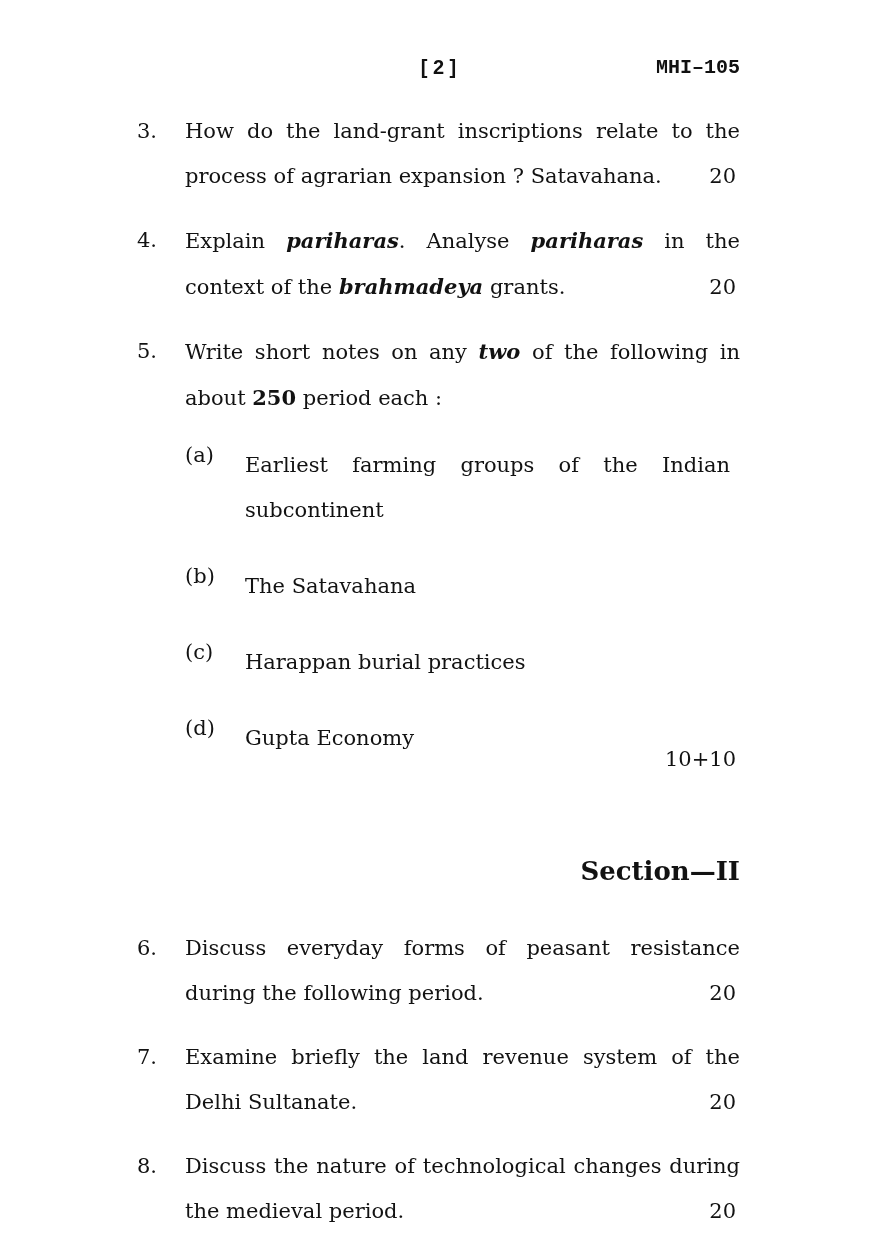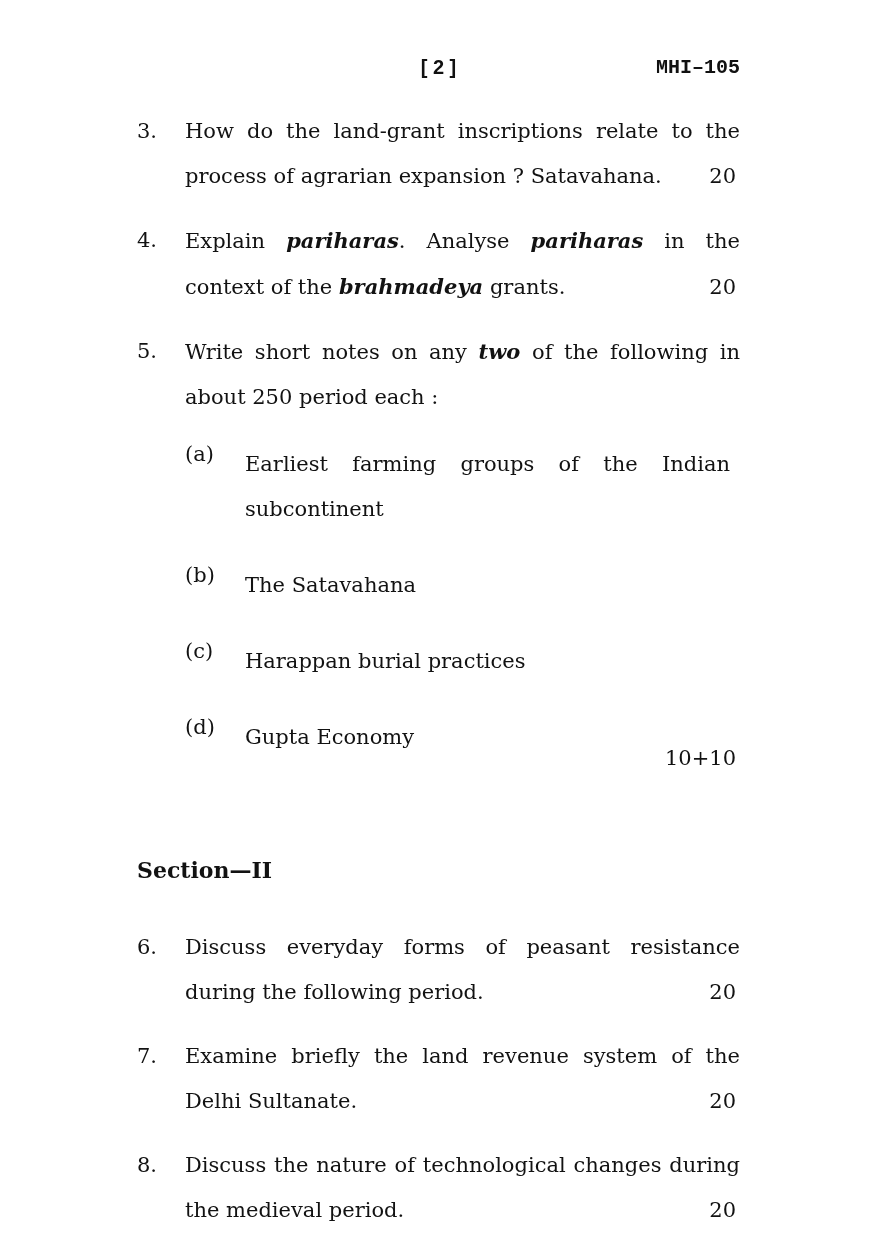--- a/index.html
+++ b/index.html
@@ -71,36 +71,36 @@
     flex: 0 0 50px;
     line-height: 45px;
   }
   .sp-text {
     flex: 1 1 auto;
     margin: 10px;
     text-align: justify;
     line-height: 45px;
   }
   .section-title {
-    text-align: left;
+    text-align: right;
     font-weight: bold;
-    font-size: 22px;
+    font-size: 26px;
     margin: 48px 0 32px 0;
     line-height: 45px;
   }
   .page-footer {
     margin-top: auto;
     font-family: "Liberation Sans", "DejaVu Sans", sans-serif;
     font-weight: normal;
     font-size: 21px;
     color: #111111;
     text-align: right;
   }
   em { font-style: italic; font-weight: bold; }
-  strong { font-weight: normal; }
+  strong { font-weight: bold; }
 </style>
 </head>
 <body>
 
 <div class="page">
 
   <div class="page-header">
     <span>[ 2 ]</span>
     <span class="paper-code">MHI–105</span>
   </div>

